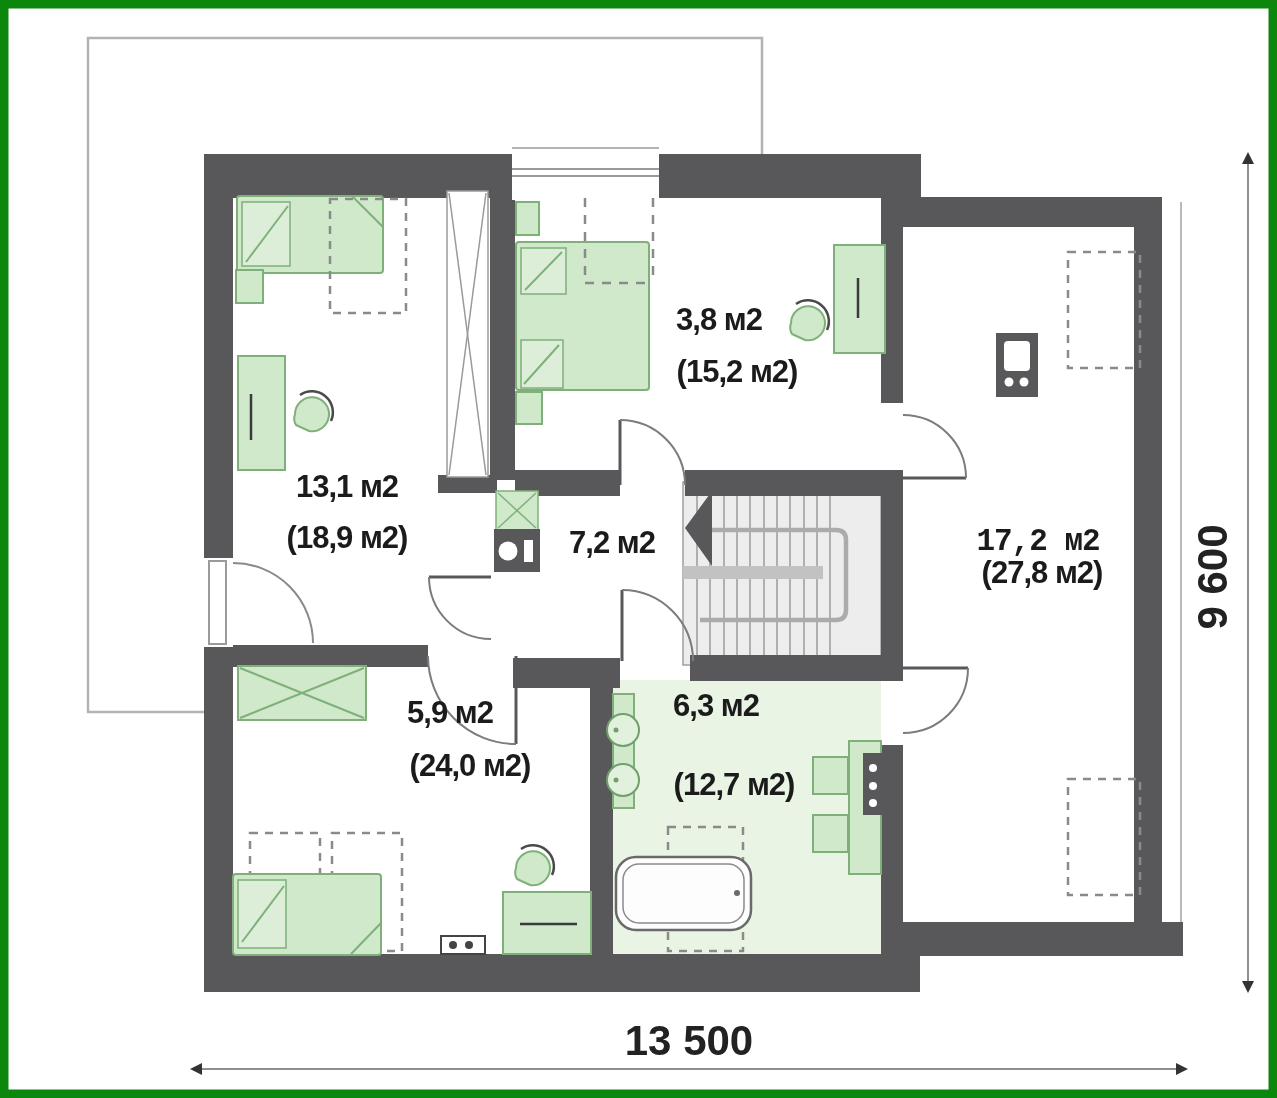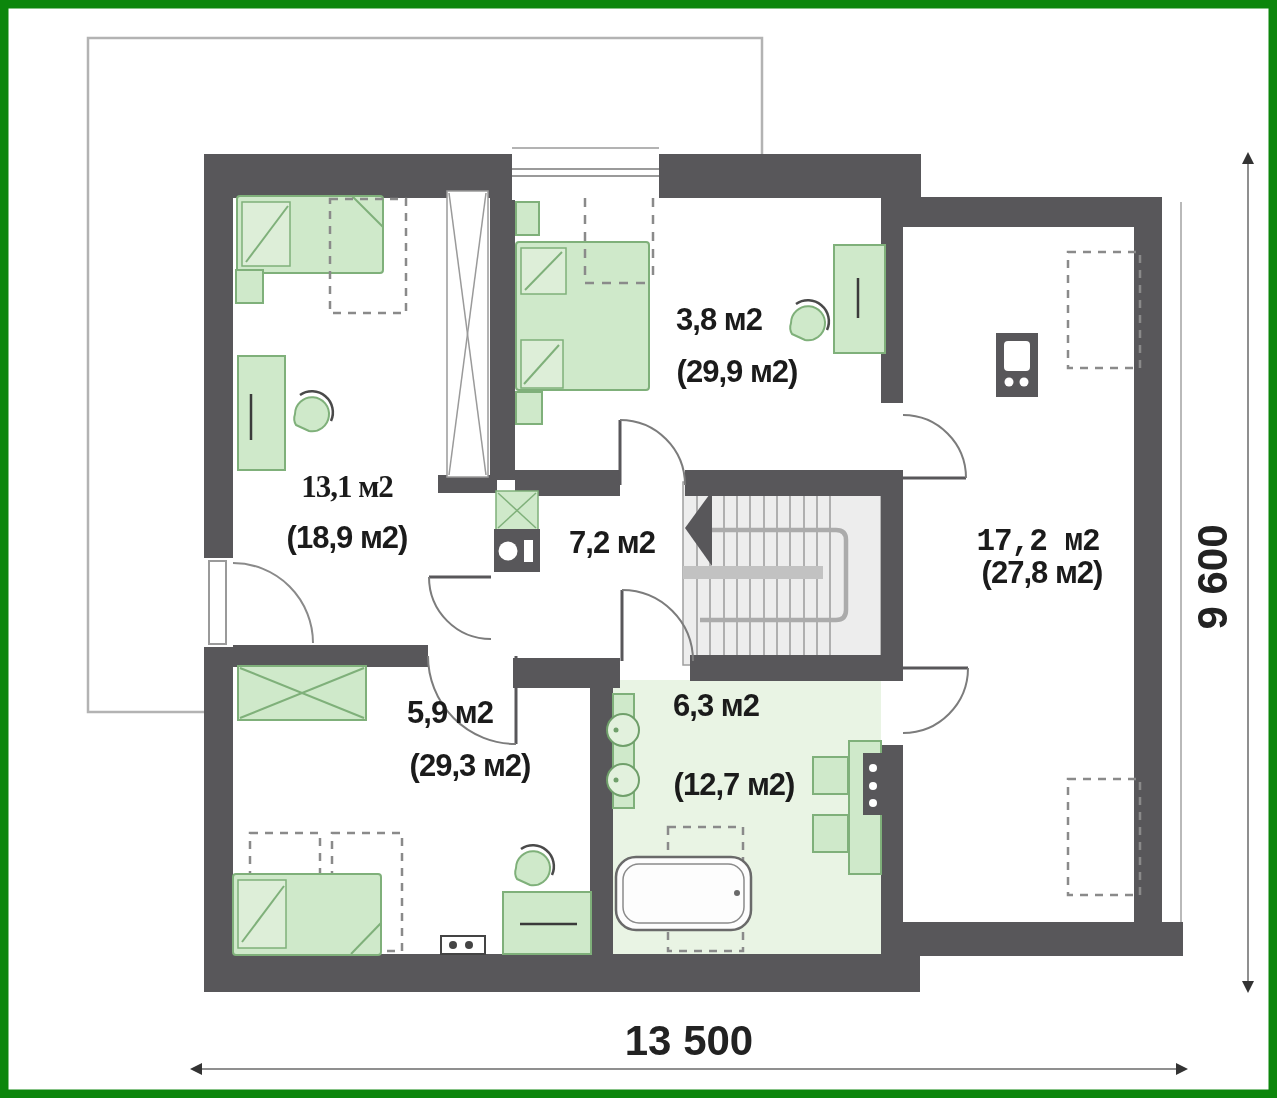--- a/index.html
+++ b/index.html
@@ -261,33 +261,33 @@
       <g>
         <line x1="192" y1="1069" x2="1186" y2="1069" stroke="#8f8f8f" stroke-width="2"></line>
         <polygon points="190,1069 202,1063 202,1075" fill="#333333"></polygon>
         <polygon points="1188,1069 1176,1063 1176,1075" fill="#333333"></polygon>
       </g>
     </g>
 
     <rect x="0" y="0" width="1277" height="1098" fill="none" stroke="#0c860c" stroke-width="17"></rect>
   </svg>
 
-  <div class="room-label" style="left:347px;top:486px;font-family:Liberation Serif, serif;">13,1 м2</div>
+  <div class="room-label" style="left:347px;top:486px;">13,1 м2</div>
   <div class="room-label" style="left:347px;top:537px;text-align:center;">(18,9 м2)</div>
 
   <div class="room-label" style="left:719px;top:319px;">3,8 м2</div>
-  <div class="room-label" style="left:737px;top:371px;">(29,9 м2)</div>
+  <div class="room-label" style="left:737px;top:371px;">(15,2 м2)</div>
 
   <div class="room-label" style="left:612px;top:542px;text-align:center;">7,2 м2</div>
 
   <div class="room-label" style="left:1038px;top:541px;font-family:Liberation Mono, monospace;">17,2 м2</div>
   <div class="room-label" style="left:1042px;top:572px;">(27,8 м2)</div>
 
   <div class="room-label" style="left:450px;top:712px;">5,9 м2</div>
-  <div class="room-label" style="left:470px;top:765px;">(29,3 м2)</div>
+  <div class="room-label" style="left:470px;top:765px;">(24,0 м2)</div>
 
   <div class="room-label" style="left:716px;top:705px;text-align:right;">6,3 м2</div>
   <div class="room-label" style="left:734px;top:784px;">(12,7 м2)</div>
 
   <div class="dim-label" style="left:689px;top:1041px;text-align:right;">13 500</div>
   <div class="dim-label vertical" style="left:1213px;top:577px;">9 600</div>
 
 </div>
 
 </body></html>

